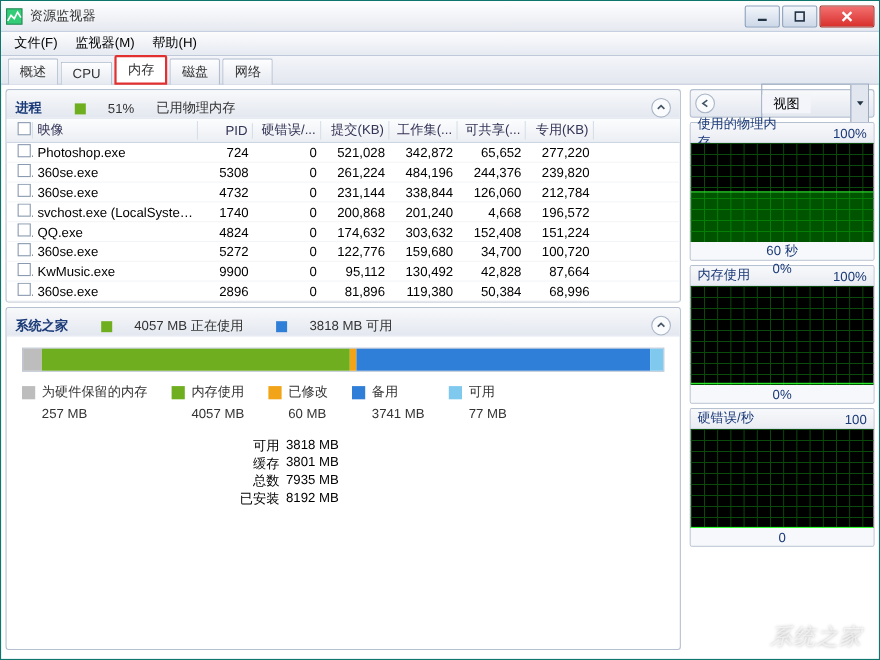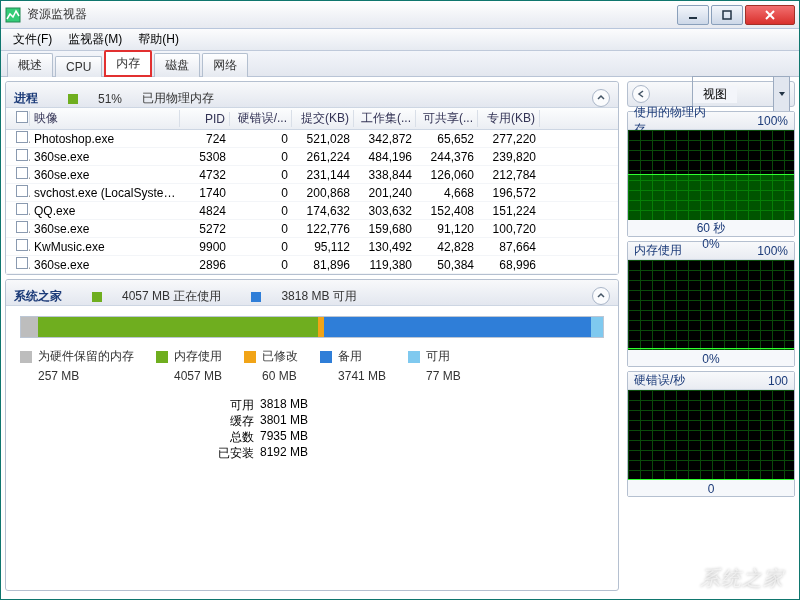--- a/index.html
+++ b/index.html
@@ -184,21 +184,21 @@
                 <div class="cell c-num">152,408</div>
                 <div class="cell c-num">151,224</div>
               </div>
               <div class="trow">
                 <div class="cell c-chk"><span class="chk"></span></div>
                 <div class="cell c-img">360se.exe</div>
                 <div class="cell c-pid">5272</div>
                 <div class="cell c-num">0</div>
                 <div class="cell c-num">122,776</div>
                 <div class="cell c-num">159,680</div>
-                <div class="cell c-num">91,120</div>
+                <div class="cell c-num">34,700</div>
                 <div class="cell c-num">100,720</div>
               </div>
               <div class="trow">
                 <div class="cell c-chk"><span class="chk"></span></div>
                 <div class="cell c-img">KwMusic.exe</div>
                 <div class="cell c-pid">9900</div>
                 <div class="cell c-num">0</div>
                 <div class="cell c-num">95,112</div>
                 <div class="cell c-num">130,492</div>
                 <div class="cell c-num">42,828</div>

